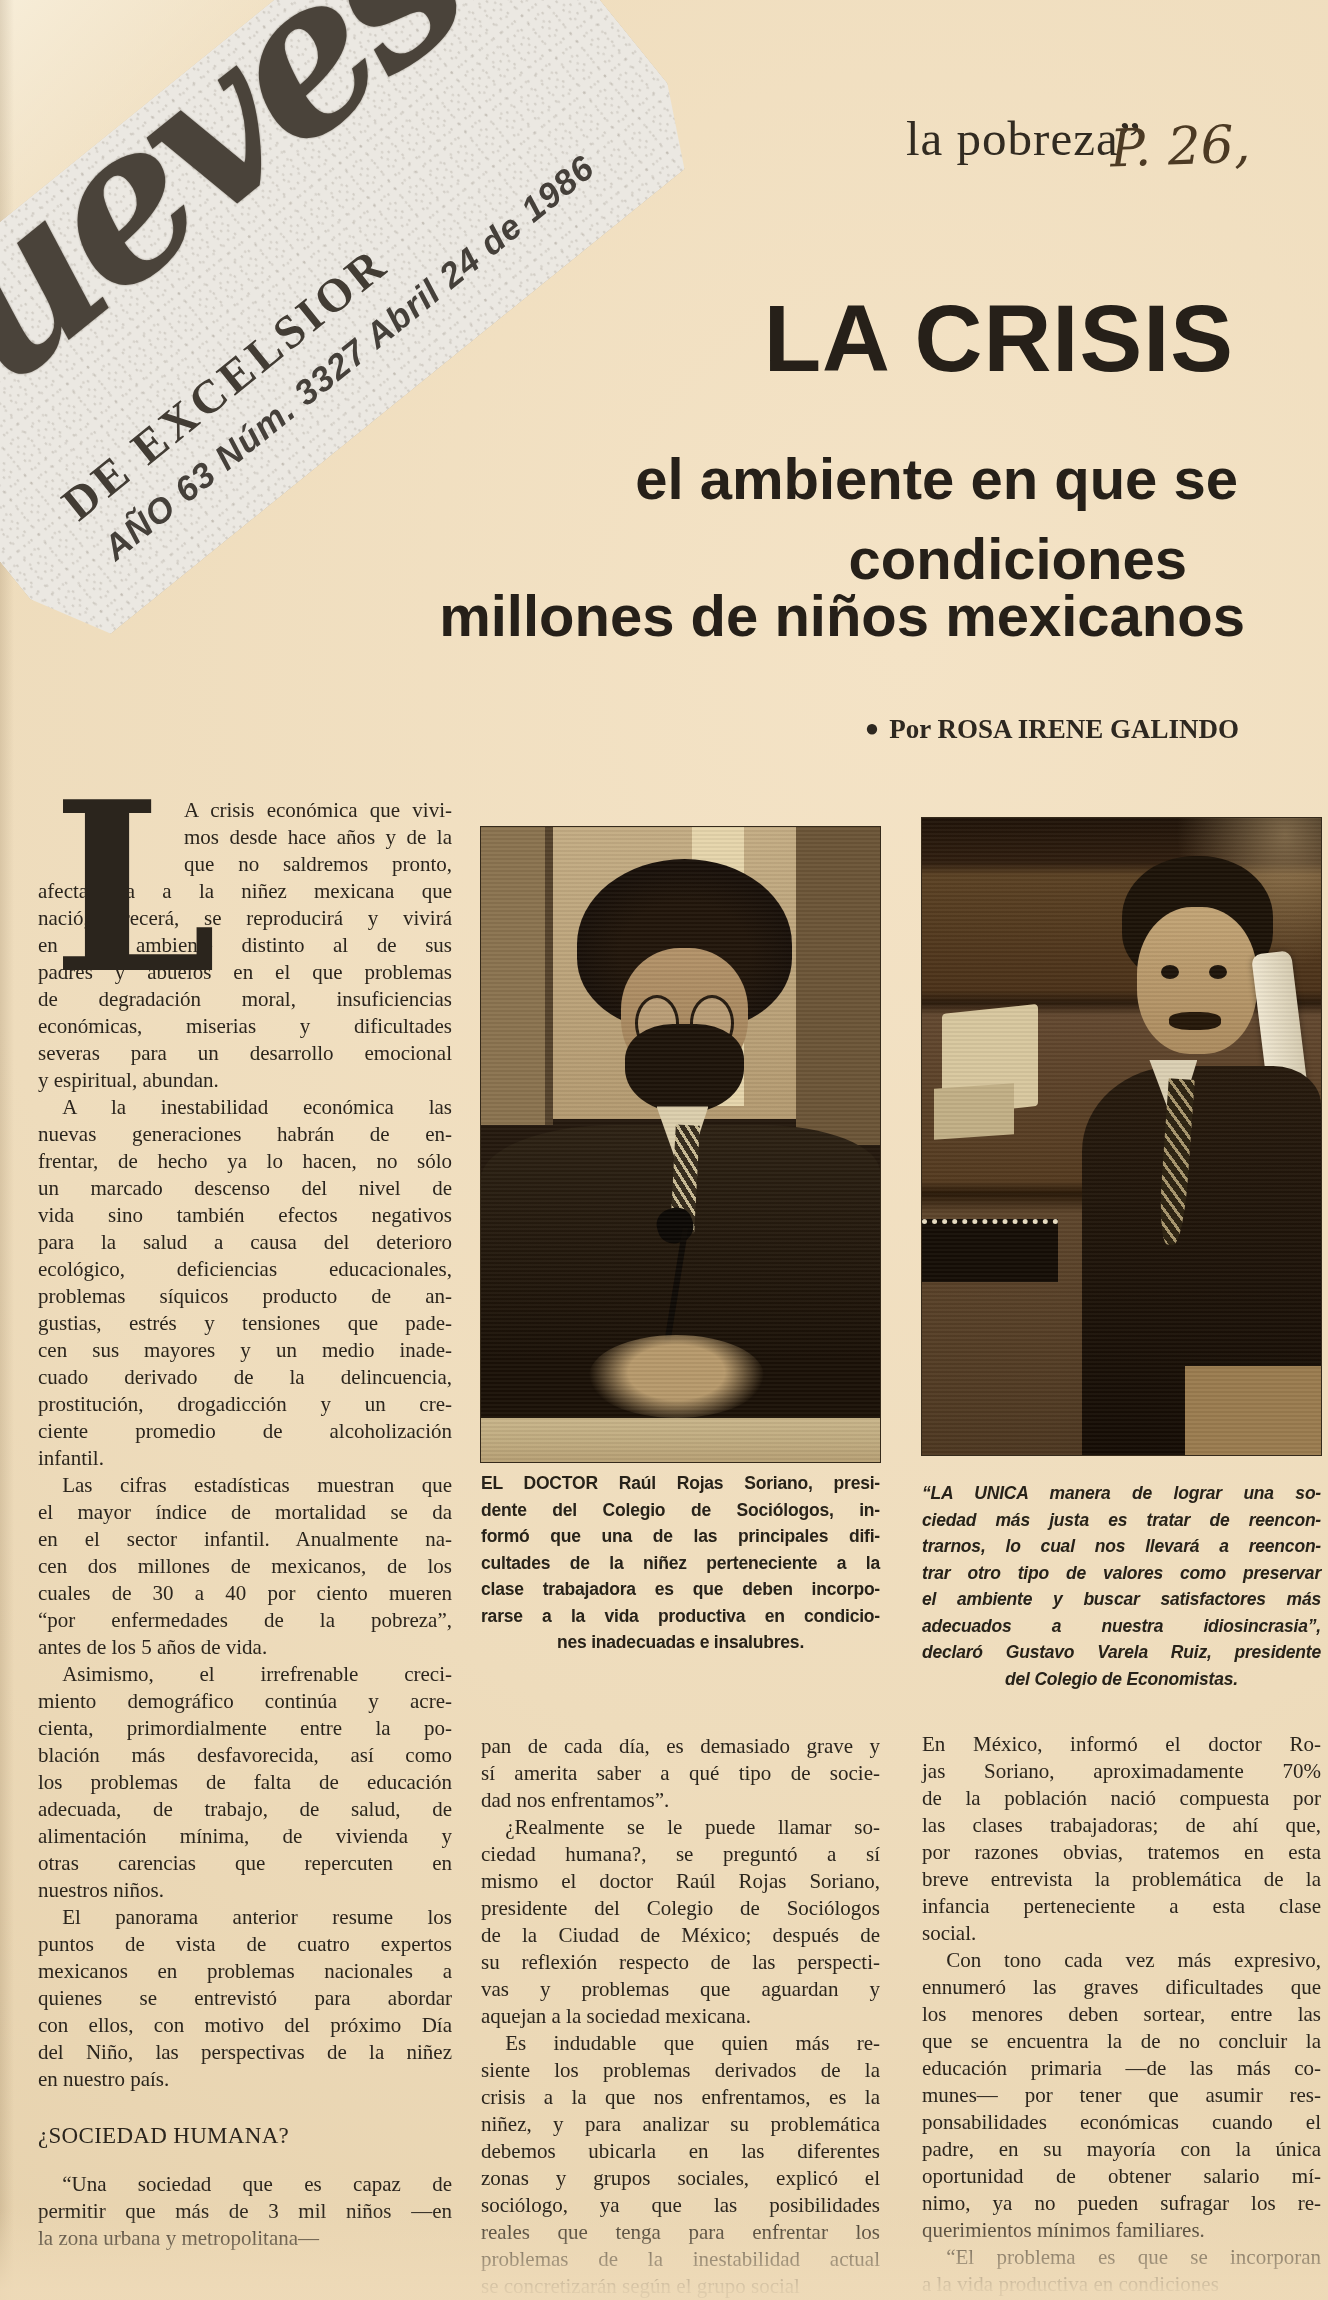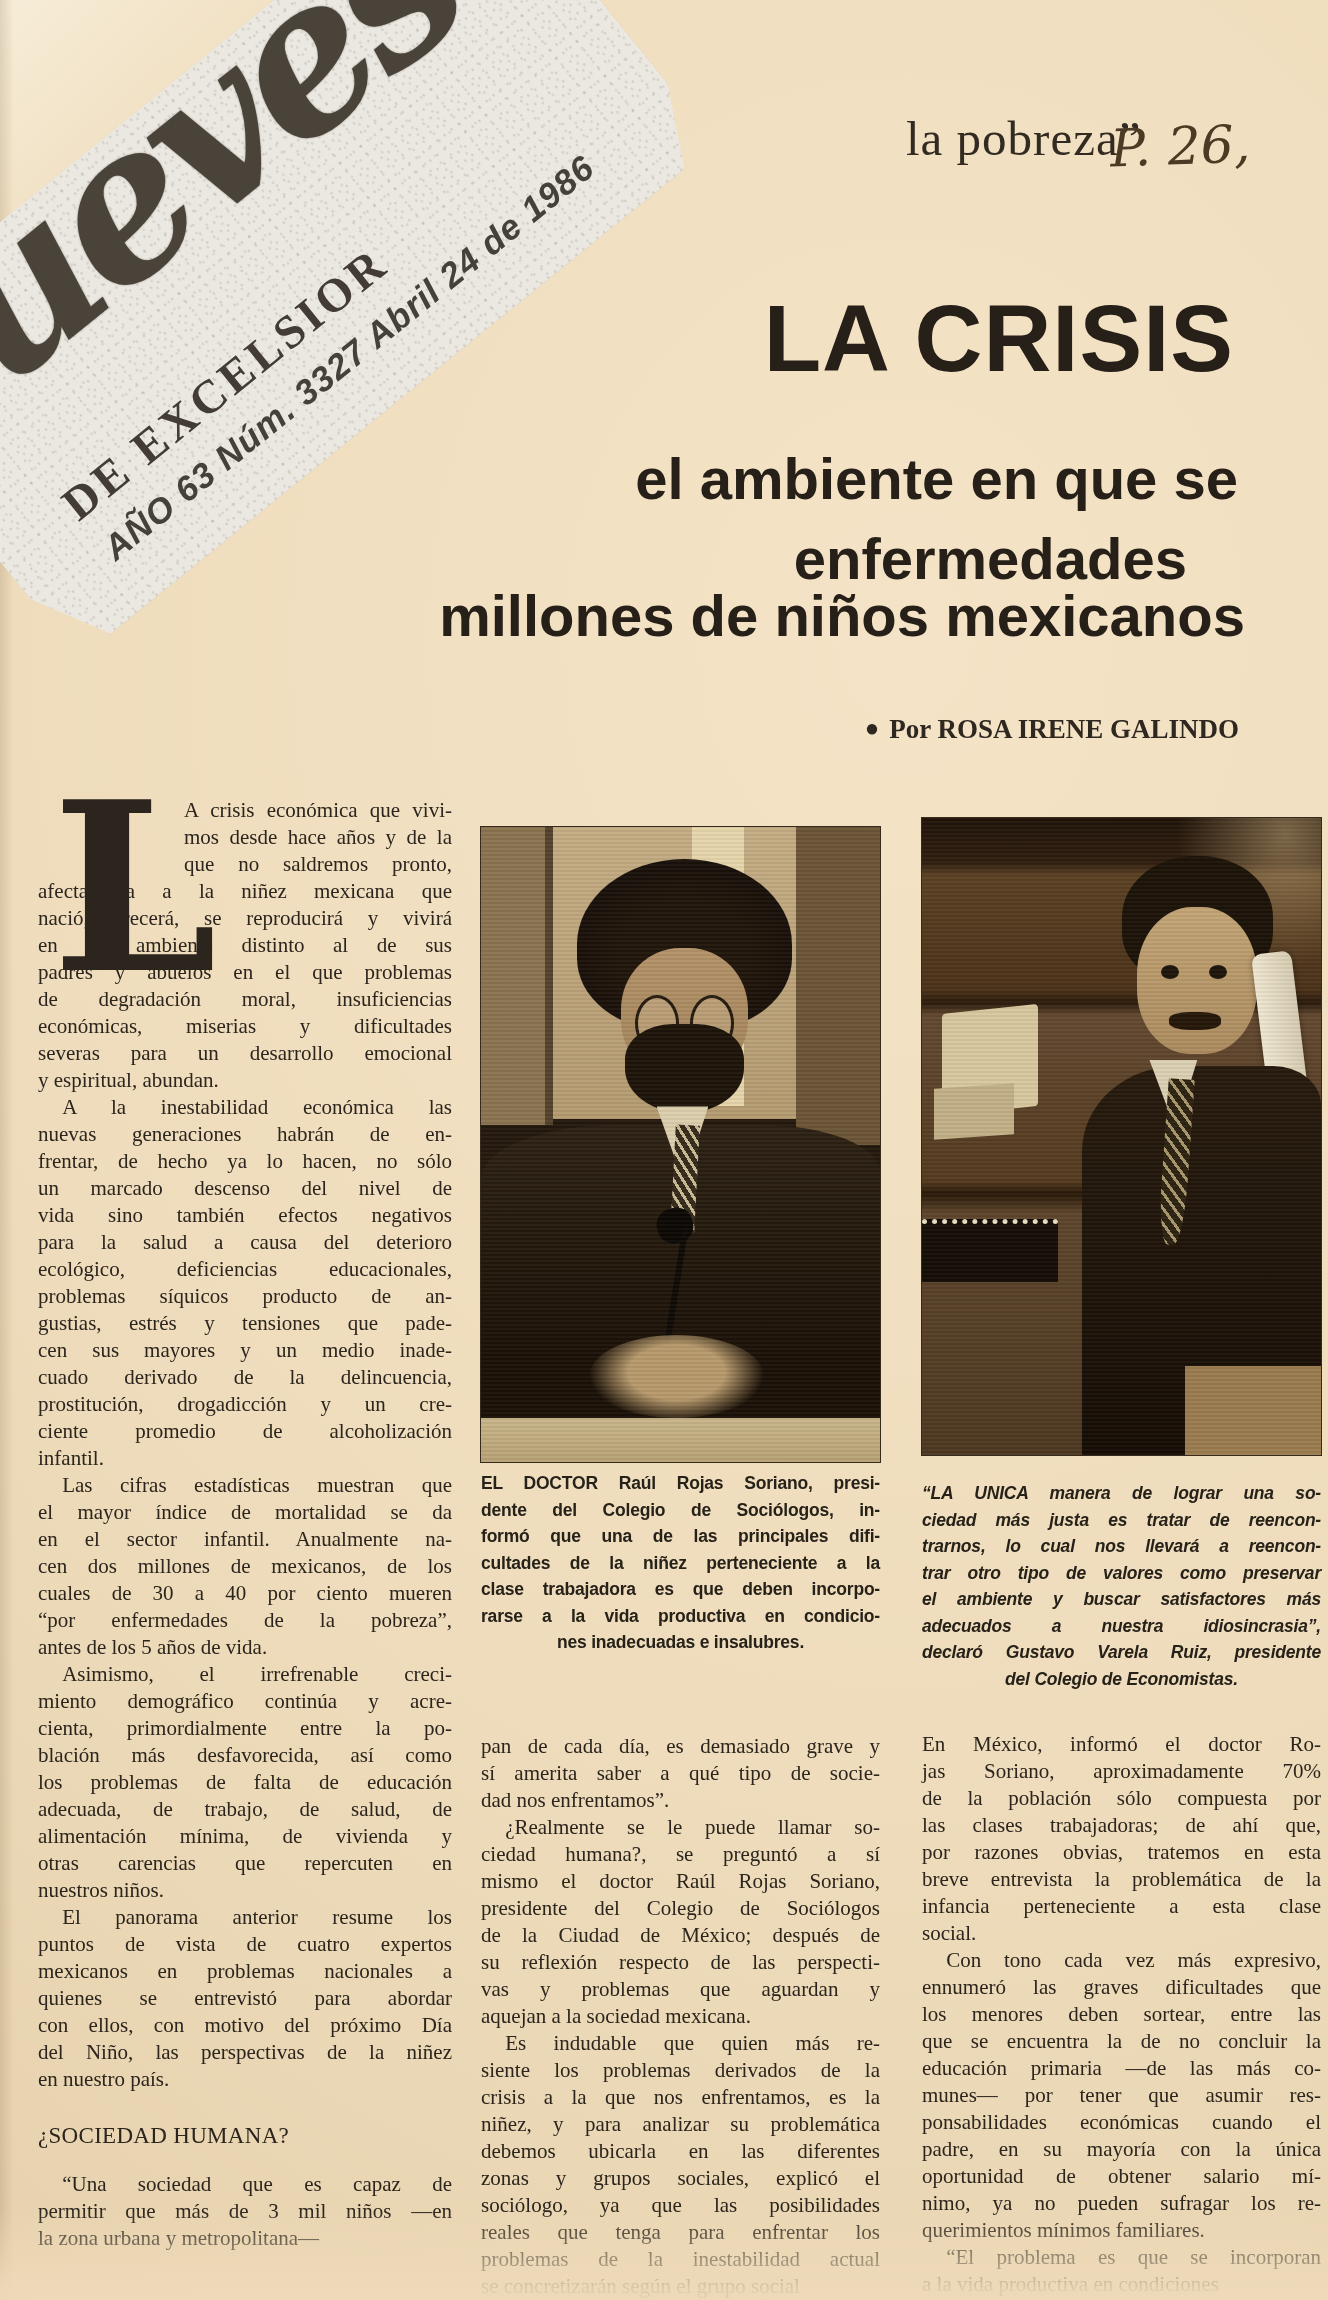--- a/index.html
+++ b/index.html
@@ -136,21 +136,21 @@
   <div class="page-ref">P. 26,</div>
 
   <div class="masthead">
     <div class="masthead-title">Jueves</div>
     <div class="masthead-sub">DE EXCELSIOR</div>
     <div class="masthead-edition">AÑO 63  Núm. 3327  Abril 24 de 1986</div>
   </div>
 
   <div class="hl hl1">LA CRISIS</div>
   <div class="hl hl3">el ambiente en que se</div>
-  <div class="hl hl4">enfermedades</div>
+  <div class="hl hl4">condiciones</div>
   <div class="hl hl5">millones de niños mexicanos</div>
 
   <div class="byline">
     <span class="byline-dot">●</span><span>Por ROSA IRENE GALINDO</span>
   </div>
 
   <div class="col col1">
     <div class="dropcap">L</div>
     <div class="paras paras-a">
         <div class="para cont">
@@ -310,21 +310,21 @@
       <div class="line">adecuados a nuestra idiosincrasia”,</div>
       <div class="line">declaró Gustavo Varela Ruiz, presidente</div>
       <div class="line">del Colegio de Economistas.</div>
     </div>
 
   <div class="col col3">
     <div class="paras">
         <div class="para cont">
           <div class="line">En México, informó el doctor Ro-</div>
           <div class="line">jas Soriano, aproximadamente 70%</div>
-          <div class="line">de la población sólo compuesta por</div>
+          <div class="line">de la población nació compuesta por</div>
           <div class="line">las clases trabajadoras; de ahí que,</div>
           <div class="line">por razones obvias, tratemos en esta</div>
           <div class="line">breve entrevista la problemática de la</div>
           <div class="line">infancia perteneciente a esta clase</div>
           <div class="line">social.</div>
         </div>
         <div class="para">
           <div class="line">Con tono cada vez más expresivo,</div>
           <div class="line">ennumeró las graves dificultades que</div>
           <div class="line">los menores deben sortear, entre las</div>

